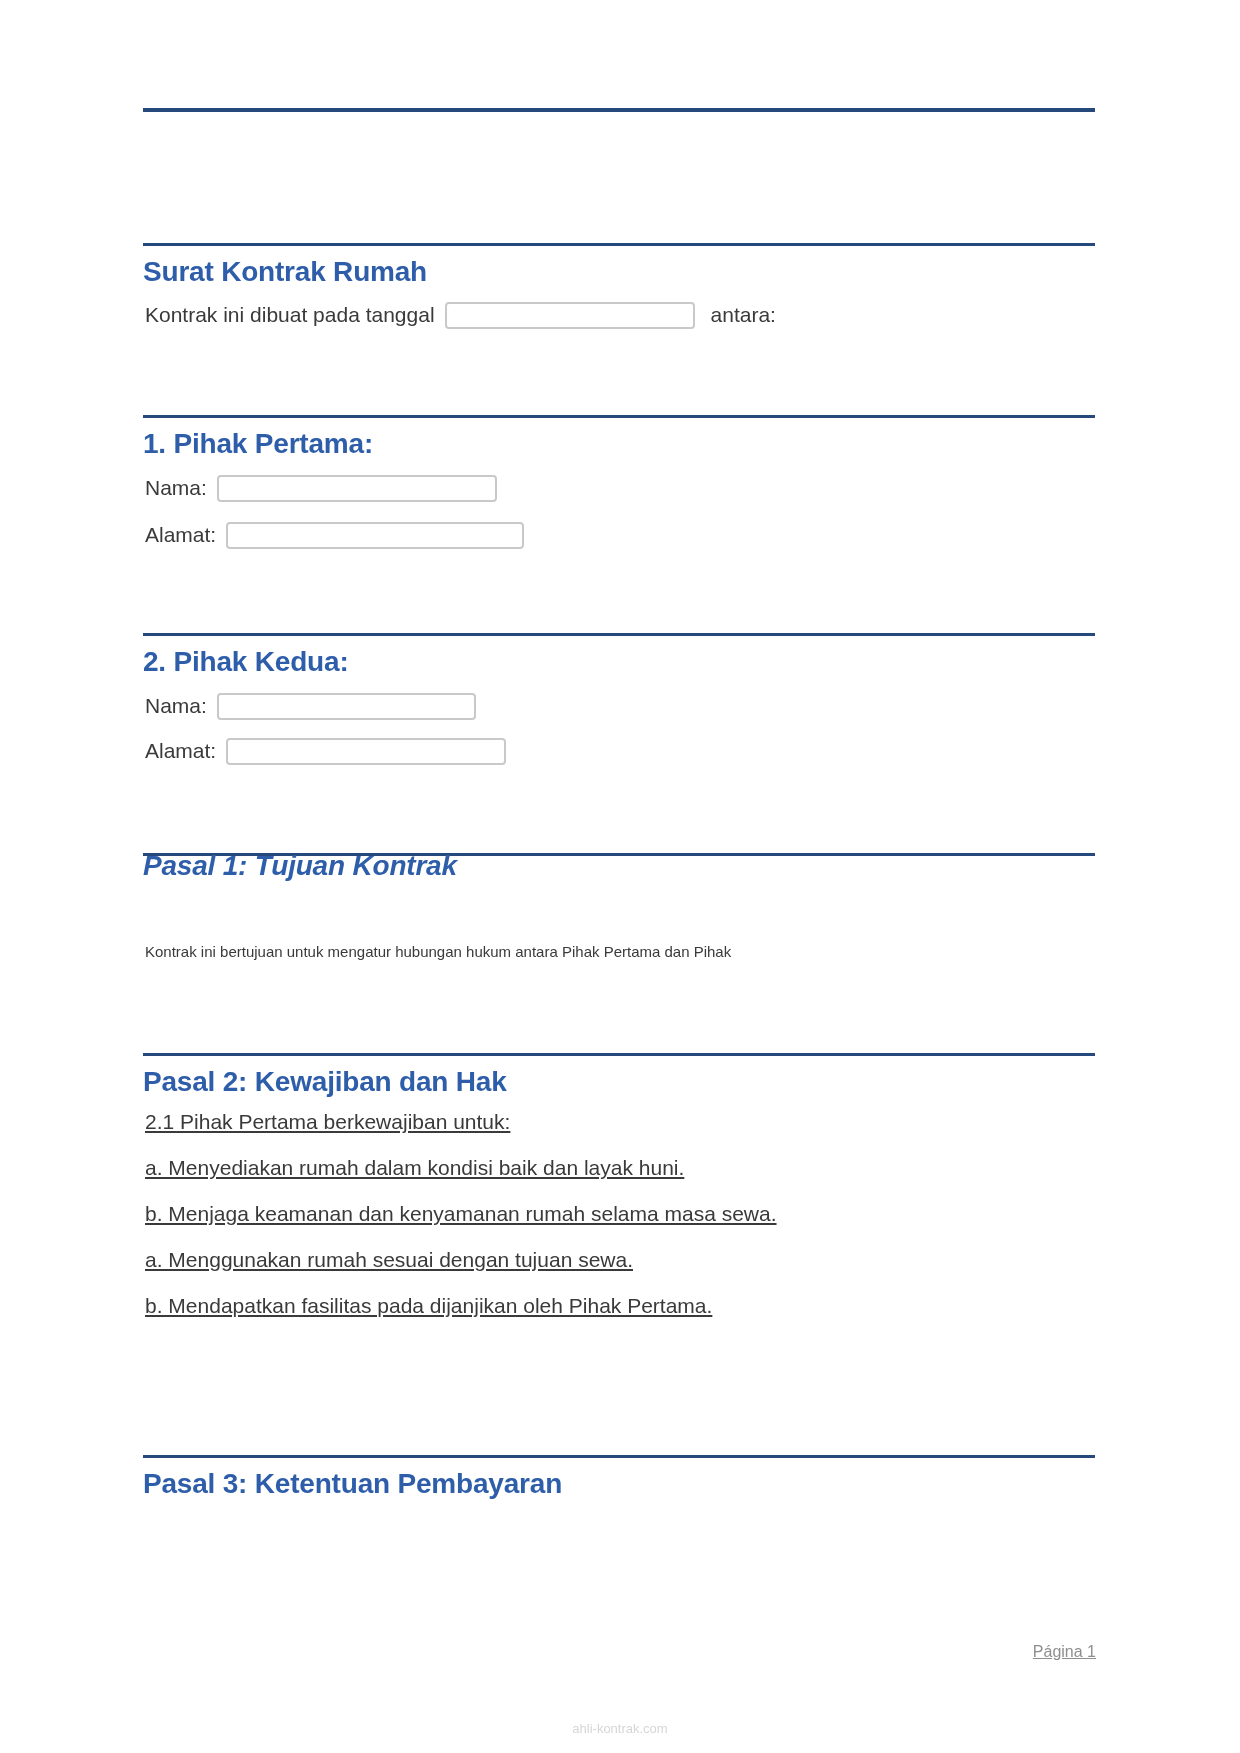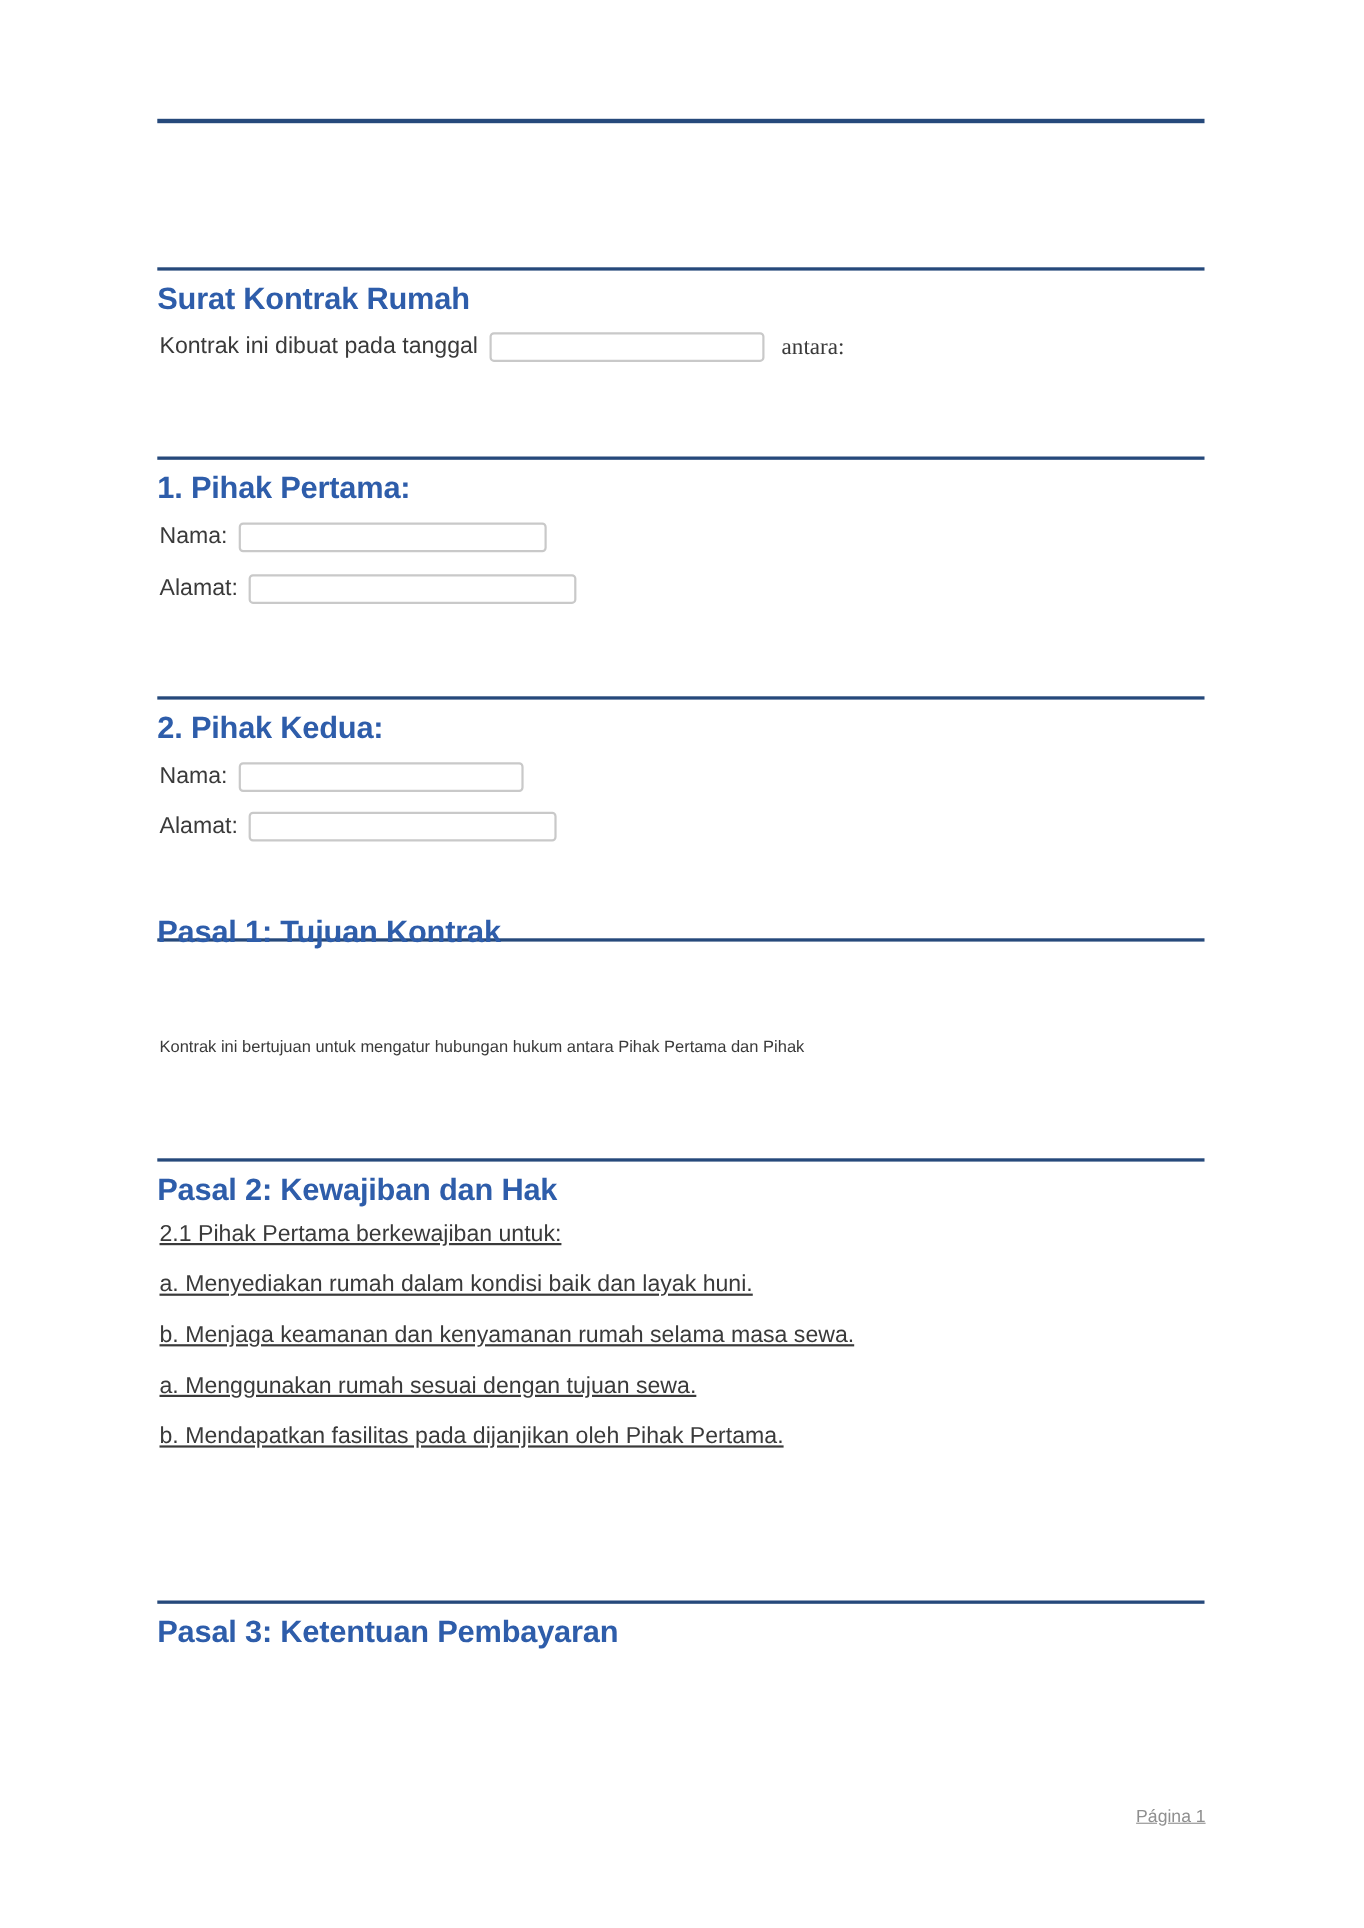--- a/index.html
+++ b/index.html
@@ -52,21 +52,21 @@
     box-sizing:border-box;
     background:#ffffff;
     border:2px solid #c9c9c9;
     border-radius:4px;
     padding:0 8px;
     font-family:"Liberation Sans", sans-serif;
     font-size:17px;
     color:#3a3a3a;
     margin-left:10px;
   }
-  .after-input { margin-left:16px;font-family:Liberation Serif, serif; }
+  .after-input { margin-left:16px; }
   .pasal2-list { position:absolute; left:145px; top:1108px; }
   .pasal2-list p { margin:0 0 18px 0; font-size:21px; line-height:28px; white-space:nowrap;text-decoration:underline; }
   .footer-page {
     position:absolute;
     top:1643px;
     right:144px;
     font-size:16px;
     color:#8f8f8f;
     text-decoration:underline;
   }
@@ -114,33 +114,34 @@
   <div class="row" style="top:692px;">
     <span>Nama:</span>
     <input type="text" class="text-input" style="width: 259px;" value="">
   </div>
   <div class="row" style="top:737px;">
     <span>Alamat:</span>
     <input type="text" class="text-input" style="width: 280px;" value="">
   </div>
 
   <div class="rule rule-thin" style="top:853px;"></div>
-  <h2 class="heading" style="top:829px;">Pasal 1: Tujuan Kontrak</h2>
+  <h2 class="heading" style="top:848px;font-style:italic;">Pasal 1: Tujuan Kontrak</h2>
 
   <p class="para" style="top:938px;">Kontrak ini bertujuan untuk mengatur hubungan hukum antara Pihak Pertama dan Pihak</p>
 
   <div class="rule rule-thin" style="top:1053px;"></div>
   <h2 class="heading" style="top:1064px;">Pasal 2: Kewajiban dan Hak</h2>
 
   <div class="pasal2-list">
     <p>2.1 Pihak Pertama berkewajiban untuk:</p>
     <p>a. Menyediakan rumah dalam kondisi baik dan layak huni.</p>
     <p>b. Menjaga keamanan dan kenyamanan rumah selama masa sewa.</p>
     <p>a. Menggunakan rumah sesuai dengan tujuan sewa.</p>
     <p>b. Mendapatkan fasilitas pada dijanjikan oleh Pihak Pertama.</p>
   </div>
 
   <div class="rule rule-thin" style="top:1455px;"></div>
   <h2 class="heading" style="top:1466px;">Pasal 3: Ketentuan Pembayaran</h2>
 
   <div class="footer-page">Página 1</div>
+  <div class="watermark">ahli-kontrak.com</div>
 
 </div>
 
 </body></html>

